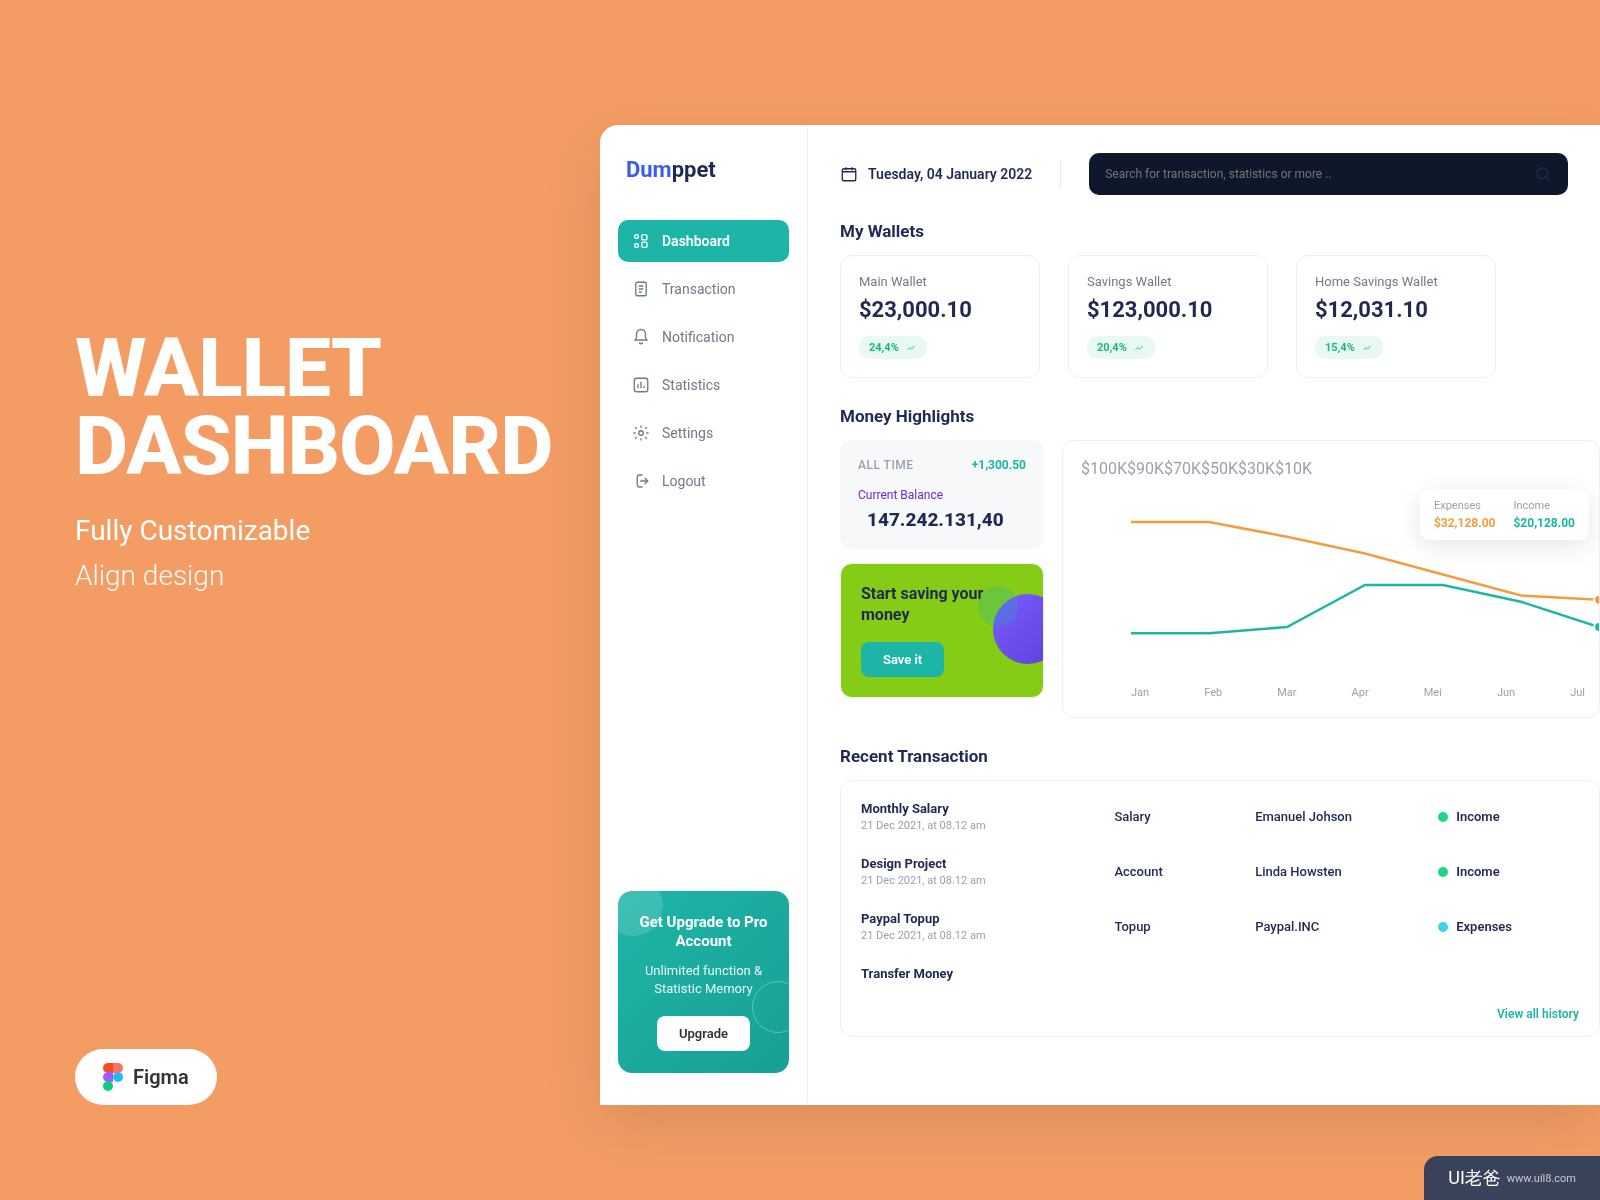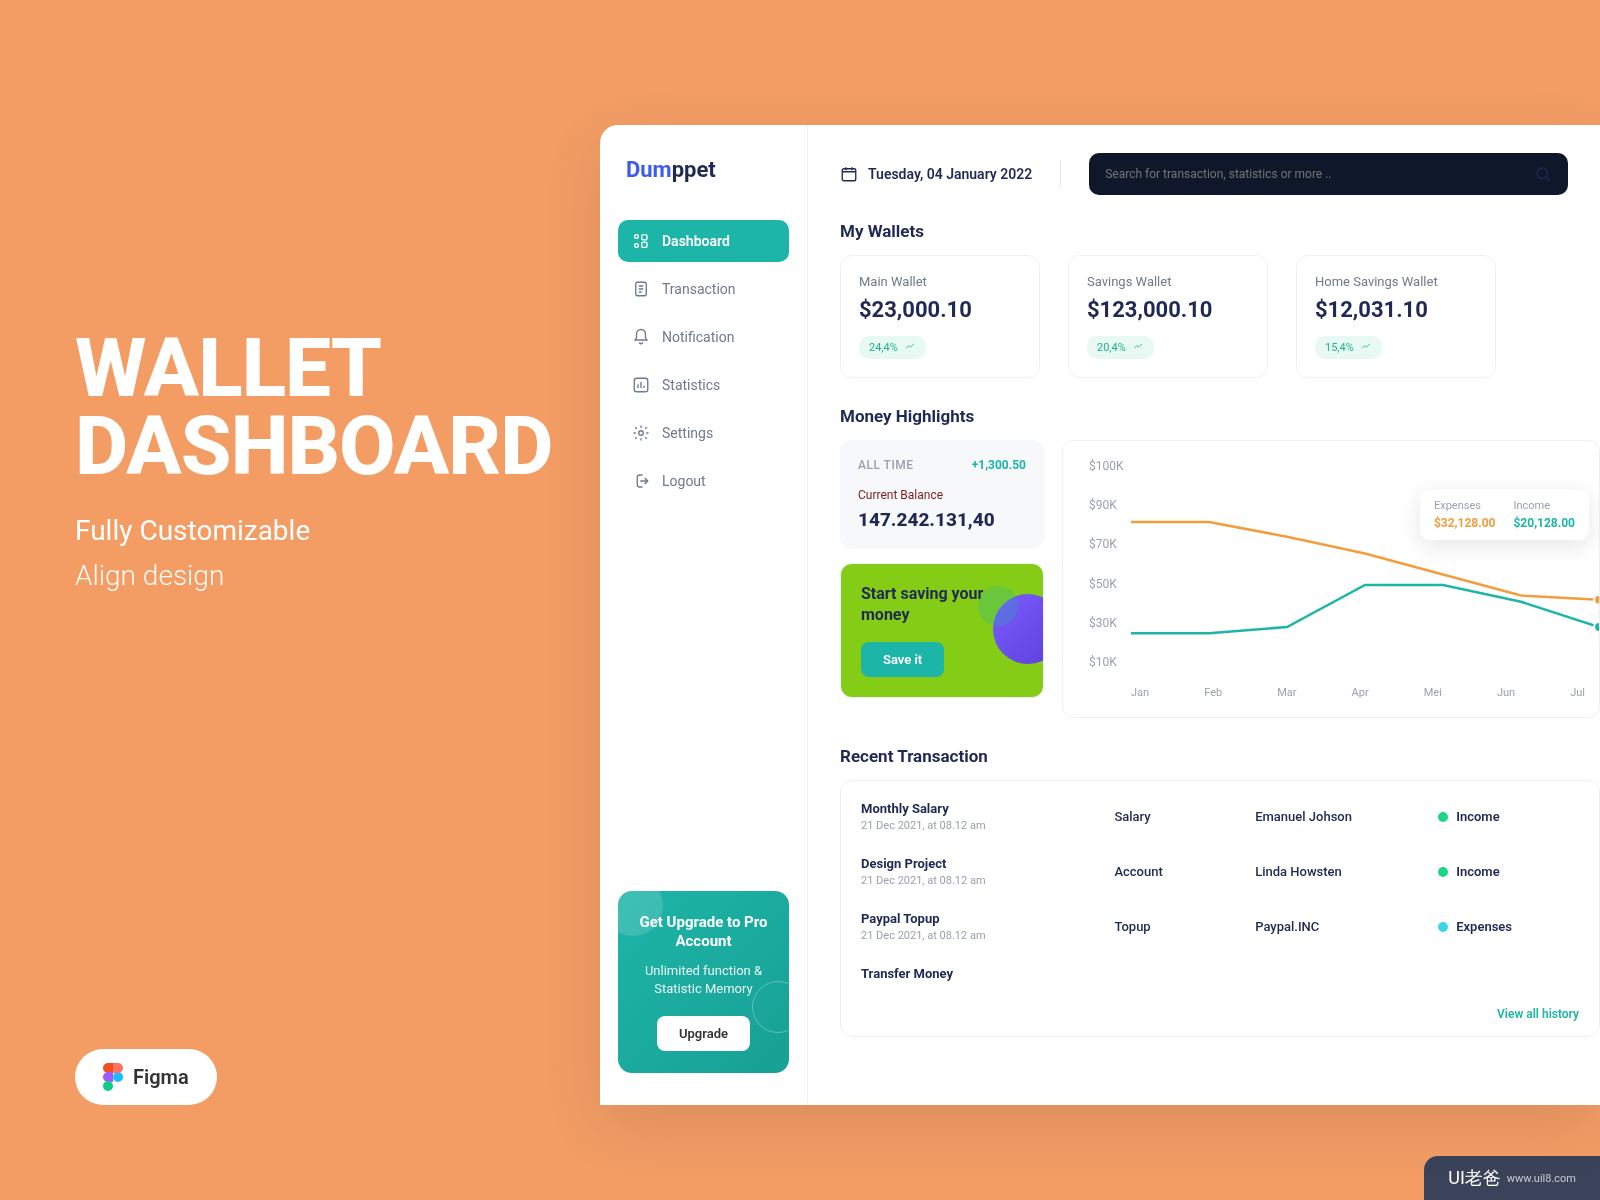--- a/index.html
+++ b/index.html
@@ -43,39 +43,39 @@
 .divider-v { width: 1px; height: 28px; background: #e5e7ef; }
 .search { flex: 1; background: #0f172a; border-radius: 10px; display: flex; align-items: center; padding: 12px 16px; }
 .search input { border: none; background: transparent; flex: 1; font-size: 12px; color: #999; outline: none; }
 
 h3.section { font-size: 17px; font-weight: 700; color: #1f2954; margin-bottom: 14px; }
 
 .wallets { display: flex; gap: 28px; margin-bottom: 28px; }
 .wallet-card { border: 1px solid #eef0f5; border-radius: 12px; padding: 18px; min-width: 200px; }
 .wallet-card .name { font-size: 13px; color: #707a8a; margin-bottom: 8px; }
 .wallet-card .amount { font-size: 22px; font-weight: 700; color: #1f2954; margin-bottom: 14px; }
-.trend { display: inline-flex; gap:6px; background: #e7f9f2; color: #1db584; font-size: 11px; padding: 5px 10px; border-radius: 10px; font-weight:400;}
+.trend { display: inline-flex; align-items:center; gap:6px; background: #e7f9f2; color: #1db584; font-size: 11px; padding: 5px 10px; border-radius: 10px; font-weight:700;}
 
 .highlights { display: flex; gap: 18px; margin-bottom: 28px; }
 .hl-left { width: 204px; display: flex; flex-direction: column; gap: 14px; }
 .hl-card { background: #f7f8fa; border-radius: 12px; padding: 18px; }
 .hl-card .row1 { display: flex; justify-content: space-between; font-size: 12px; margin-bottom: 16px; gap: 33px; }
 .hl-card .alltime { color: #9aa0af; letter-spacing: 0.5px; font-weight:500;}
 .hl-card .gain { color: #1db5a8; font-weight: 700; }
-.hl-card .label { font-size: 12px; color: #7f1d1d; margin-bottom: 6px; }
-.hl-card .big { font-size: 19px; font-weight: 800; color: #1f2954; }
+.hl-card .label { font-size: 12px; color: #6d28d9; margin-bottom: 6px; }
+.hl-card .big { font-size: 19px; font-weight: 800; color: #1f2954; margin-left: 9px; }
 .save-card { background: #84cc16; border: 1px solid #eef0f5; border-radius: 12px; padding: 20px; position: relative; overflow:hidden;}
 .save-card .title { font-size: 16px; font-weight: 700; color: #1f2954; line-height: 1.3; margin-bottom: 16px; }
 .save-card button { background: #1db5a8; color: #fff; border: none; padding: 10px 22px; border-radius: 8px; font-weight: 600; font-size: 13px; cursor: pointer; }
 .save-card::after{content:"";position:absolute;width:70px;height:70px;border-radius:50%;background:linear-gradient(135deg,#7c5cff,#5b3fd9);right:-20px;top:30px;}
 .save-card::before{content:"";position:absolute;width:40px;height:40px;border-radius:50%;background:rgba(29,181,168,0.25);right:25px;top:22px;z-index:1;}
 
 .chart { flex: 1; border: 1px solid #eef0f5; border-radius: 12px; padding: 18px 0 18px 18px; position: relative; }
 .chart-area { position: relative; height: 240px; }
-.ylabels { position: absolute; left: 0; top: 0; bottom: 30px; width: 42px; display: flex; flex-direction: column; justify-content: space-between; font-size: 12px; color: #9aa0af; margin-left: 8px; }
+.ylabels { position: absolute; left: 0; top: 0; bottom: 30px; width: 42px; display: flex; flex-direction: row; justify-content: space-between; font-size: 16px; color: #9aa0af; }
 .plot { position: absolute; left: 50px; right: 0; top: 0; bottom: 30px; }
 .xlabels { position: absolute; left: 50px; right: 14px; bottom: 0; display: flex; justify-content: space-between; font-size: 11px; color: #9aa0af; }
 .tooltip { position: absolute; right: 10px; top: 30px; background: #fff; box-shadow: 0 6px 24px rgba(0,0,0,0.1); border-radius: 10px; padding: 10px 14px; display: flex; gap: 18px; font-size: 11px; z-index:5;}
 .tooltip .col .lbl { color: #9aa0af; margin-bottom: 4px; }
 .tooltip .col .v1 { color: #f39d3e; font-weight: 700; font-size:12px;}
 .tooltip .col .v2 { color: #1db5a8; font-weight: 700; font-size:12px;}
 .tx-list { border: 1px solid #eef0f5; border-radius: 12px; padding: 8px 0; }
 .tx-row { display: grid; grid-template-columns: 1.8fr 1fr 1.3fr 1fr; align-items: center; padding: 12px 20px; font-size: 13px; }
 .tx-title { font-weight: 700; color: #1f2954; }
 .tx-date { font-size: 11px; color: #9aa0af; margin-top: 3px; }

